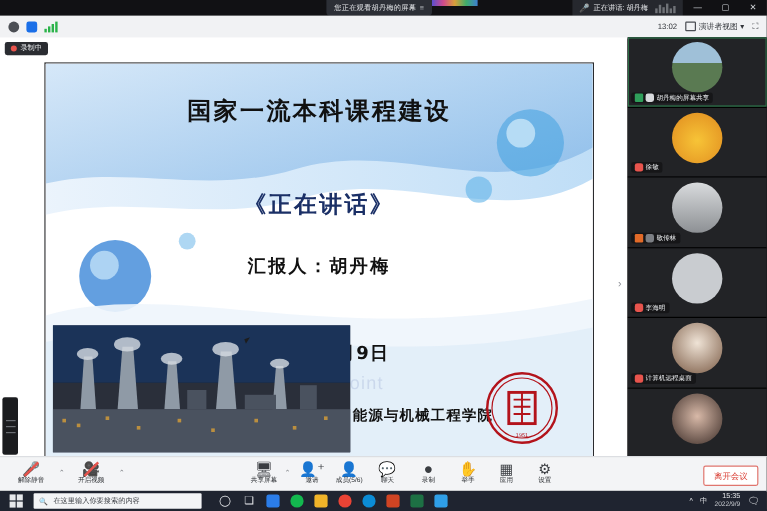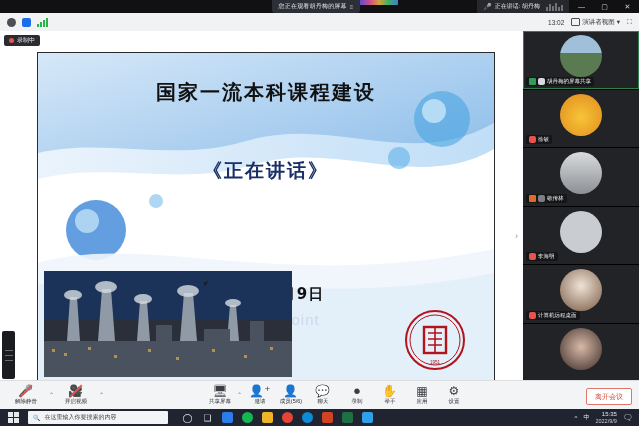--- a/index.html
+++ b/index.html
@@ -221,22 +221,24 @@
         <circle cx="361" cy="105" r="11" fill="#5fb3e8" opacity="0.6"></circle>
         <circle cx="58" cy="177" r="30" fill="#2f7fd6" opacity="0.75"></circle>
         <circle cx="49" cy="168" r="12" fill="#bfe0f7" opacity="0.8"></circle>
         <circle cx="118" cy="148" r="7" fill="#8cc6ee" opacity="0.7"></circle>
         <path d="M0,210 C110,178 240,240 456,196 L456,330 L0,330 Z" fill="#eef5fc" opacity="0.9"></path>
         <path d="M0,232 C120,204 250,262 456,220 L456,330 L0,330 Z" fill="#dfecf8" opacity="0.75"></path>
       </svg>
 
       <div class="title-cn">国家一流本科课程建设</div>
       <div class="subject-cn">《正在讲话》</div>
+      <div class="presenter-cn">汇报人：胡丹梅</div>
       <div class="date-cn">2022年9月9日</div>
       <div class="watermark">PowerPoint</div>
+      <div class="dept-cn">能源与机械工程学院</div>
 
       <svg class="photo" viewBox="0 0 248 106" preserveAspectRatio="none">
         <rect width="248" height="106" fill="#13213a"></rect>
         <rect y="0" width="248" height="48" fill="#1b3358"></rect>
         <rect y="48" width="248" height="58" fill="#2a2f3a"></rect>
         <g fill="#8f9aa6">
           <path d="M26,26 l7,0 3,44 -13,0 Z"></path>
           <path d="M58,18 l9,0 4,52 -17,0 Z"></path>
           <path d="M96,30 l7,0 3,40 -13,0 Z"></path>
           <path d="M140,22 l9,0 4,48 -17,0 Z"></path>

